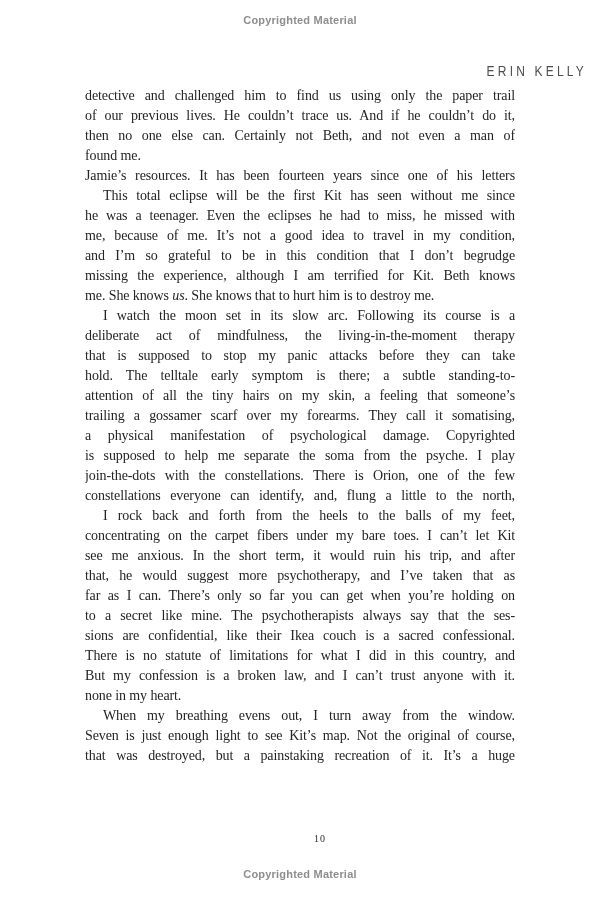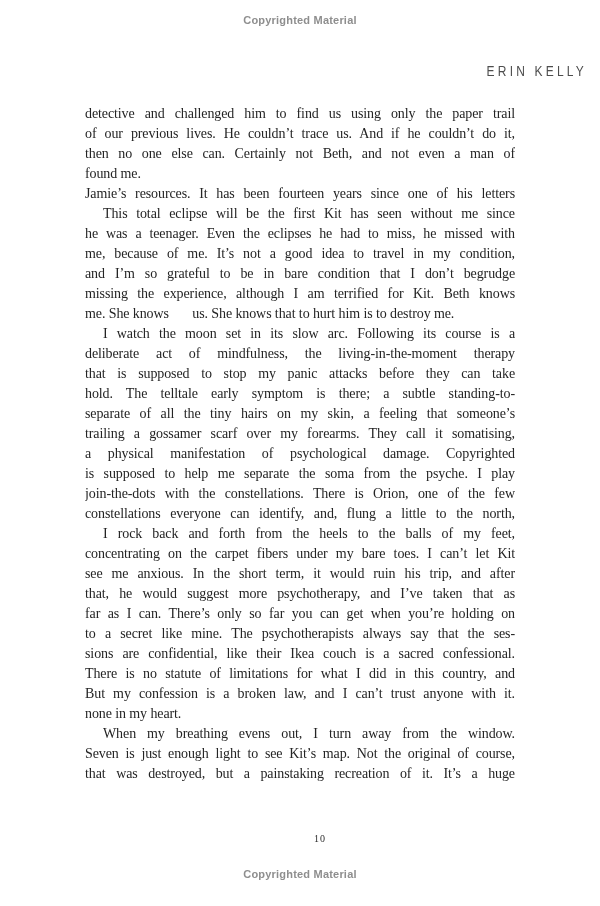--- a/index.html
+++ b/index.html
@@ -41,21 +41,21 @@
     font-family: "Liberation Sans", sans-serif;
     font-size: 15px;
     font-weight: 400;
     letter-spacing: 4px;
     transform: scaleX(0.8);
     transform-origin: center;
     white-space: nowrap;
   }
   .body-text {
     position: absolute;
-    top: 104px;
+    top: 86px;
     left: 85px;
     width: 430px;
     color: #242424;
     font-size: 14px;
     letter-spacing: -0.1px;
   }
   .para { margin: 0; padding: 0; }
   .line {
     height: 20px;
     line-height: 20px;
@@ -96,30 +96,30 @@
         <div class="line">detective and challenged him to find us using only the paper trail</div>
         <div class="line">of our previous lives. He couldn’t trace us. And if he couldn’t do it,</div>
         <div class="line">then no one else can. Certainly not Beth, and not even a man of</div>
         <div class="line lastline">found me.</div>
         <div class="line">Jamie’s resources. It has been fourteen years since one of his letters</div>
       </div>
       <div class="para">
         <div class="line indent">This total eclipse will be the first Kit has seen without me since</div>
         <div class="line">he was a teenager. Even the eclipses he had to miss, he missed with</div>
         <div class="line">me, because of me. It’s not a good idea to travel in my condition,</div>
-        <div class="line">and I’m so grateful to be in bare condition that I don’t begrudge</div>
+        <div class="line">and I’m so grateful to be in this condition that I don’t begrudge</div>
         <div class="line">missing the experience, although I am terrified for Kit. Beth knows</div>
-        <div class="line lastline"><span>me. She knows </span><span style=" margin-left: 20px;">us</span><span>. She knows that to hurt him is to destroy me.</span></div>
+        <div class="line lastline"><span>me. She knows </span><span style="font-style: italic;">us</span><span>. She knows that to hurt him is to destroy me.</span></div>
       </div>
       <div class="para">
         <div class="line indent">I watch the moon set in its slow arc. Following its course is a</div>
         <div class="line">deliberate act of mindfulness, the living-in-the-moment therapy</div>
         <div class="line">that is supposed to stop my panic attacks before they can take</div>
         <div class="line">hold. The telltale early symptom is there; a subtle standing-to-</div>
-        <div class="line">separate of all the tiny hairs on my skin, a feeling that someone’s</div>
+        <div class="line">attention of all the tiny hairs on my skin, a feeling that someone’s</div>
         <div class="line">trailing a gossamer scarf over my forearms. They call it somatising,</div>
         <div class="line">a physical manifestation of psychological damage. Copyrighted</div>
         <div class="line">is supposed to help me separate the soma from the psyche. I play</div>
         <div class="line">join-the-dots with the constellations. There is Orion, one of the few</div>
         <div class="line">constellations everyone can identify, and, flung a little to the north,</div>
       </div>
       <div class="para">
         <div class="line indent">I rock back and forth from the heels to the balls of my feet,</div>
         <div class="line">concentrating on the carpet fibers under my bare toes. I can’t let Kit</div>
         <div class="line">see me anxious. In the short term, it would ruin his trip, and after</div>

